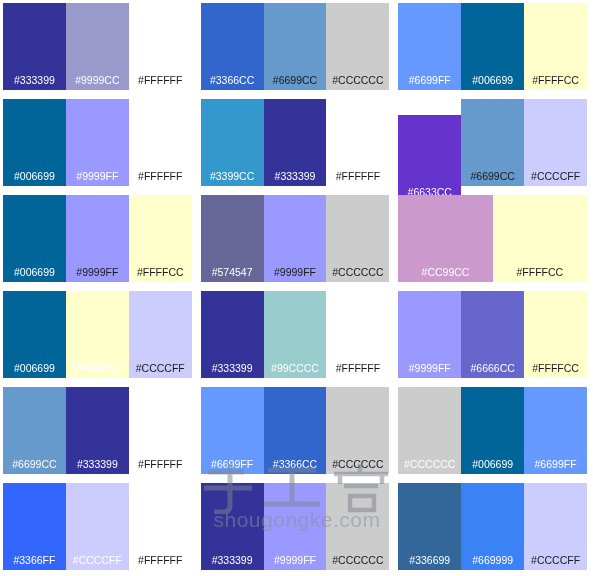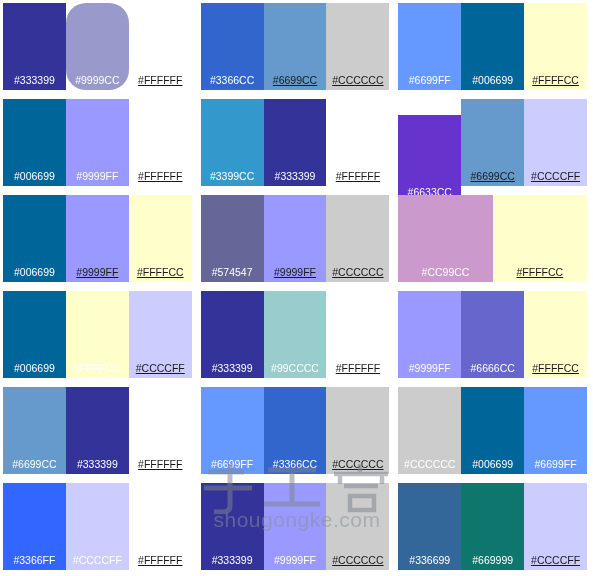--- a/index.html
+++ b/index.html
@@ -45,21 +45,21 @@
   .swatch-label {
     font-size: 10.5px;
     font-family: "Liberation Sans", sans-serif;
     letter-spacing: 0px;
     line-height: 1;
     padding-bottom: 5px;
     white-space: nowrap;
     font-weight: 400;
   }
   .swatch.light-text .swatch-label { color: #ffffff; }
-  .swatch.dark-text .swatch-label { color: #1a1a1a; text-decoration: underline; }
+  .swatch.dark-text .swatch-label { color: #1a1a1a; }
 
   
   #watermark {
     position: absolute;
     left: 192px;
     top: 462px;
     width: 210px;
     height: 78px;
     pointer-events: none;
     z-index: 20;
@@ -88,21 +88,21 @@
 </head>
 <body>
 
 <div id="palette-board">
 
   <div class="palette-grid">
       <div class="palette-group">
         <div class="swatch light-text" style="background: rgb(51, 51, 153);">
           <span class="swatch-label" style="color: rgb(255, 255, 255);">#333399</span>
         </div>
-        <div class="swatch light-text" style="background: rgb(153, 153, 204); border-radius: 20px;">
+        <div class="swatch light-text" style="background: rgb(153, 153, 204);">
           <span class="swatch-label" style="color: rgb(255, 255, 255);">#9999CC</span>
         </div>
         <div class="swatch dark-text" style="background: rgb(255, 255, 255);">
           <span class="swatch-label" style="color: rgb(26, 26, 26);">#FFFFFF</span>
         </div>
       </div>
       <div class="palette-group">
         <div class="swatch light-text" style="background: rgb(51, 102, 204);">
           <span class="swatch-label" style="color: rgb(255, 255, 255);">#3366CC</span>
         </div>
@@ -272,21 +272,21 @@
           <span class="swatch-label" style="color: rgb(255, 255, 255);">#9999FF</span>
         </div>
         <div class="swatch dark-text" style="background: rgb(204, 204, 204);">
           <span class="swatch-label" style="color: rgb(26, 26, 26);">#CCCCCC</span>
         </div>
       </div>
       <div class="palette-group">
         <div class="swatch light-text" style="background: rgb(51, 102, 153);">
           <span class="swatch-label" style="color: rgb(255, 255, 255);">#336699</span>
         </div>
-        <div class="swatch light-text" style="background: #0f766e; text-align: center;">
+        <div class="swatch light-text" style="background: #3b82f6; text-align: center;">
           <span class="swatch-label" style="color: rgb(255, 255, 255);">#669999</span>
         </div>
         <div class="swatch dark-text" style="background: rgb(204, 204, 255);">
           <span class="swatch-label" style="color: rgb(26, 26, 26);">#CCCCFF</span>
         </div>
       </div>
     </div>
 
   <div id="watermark">
     <svg id="watermark-logo" viewBox="0 0 196 52">

